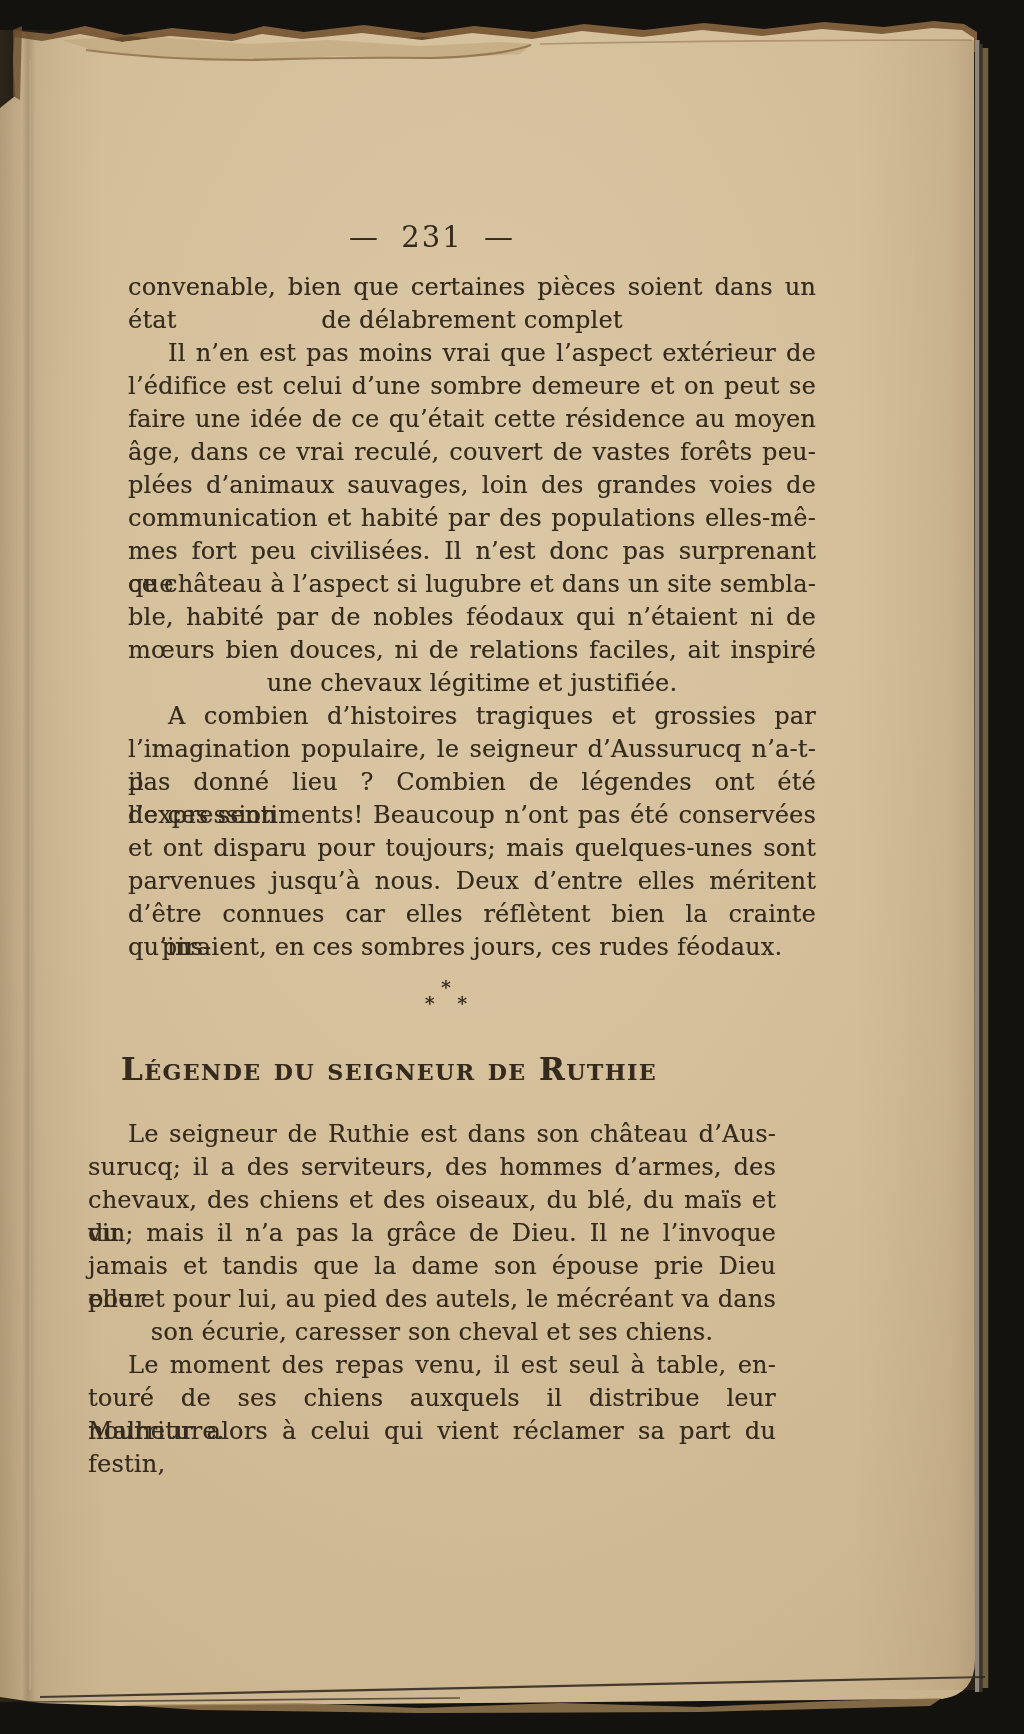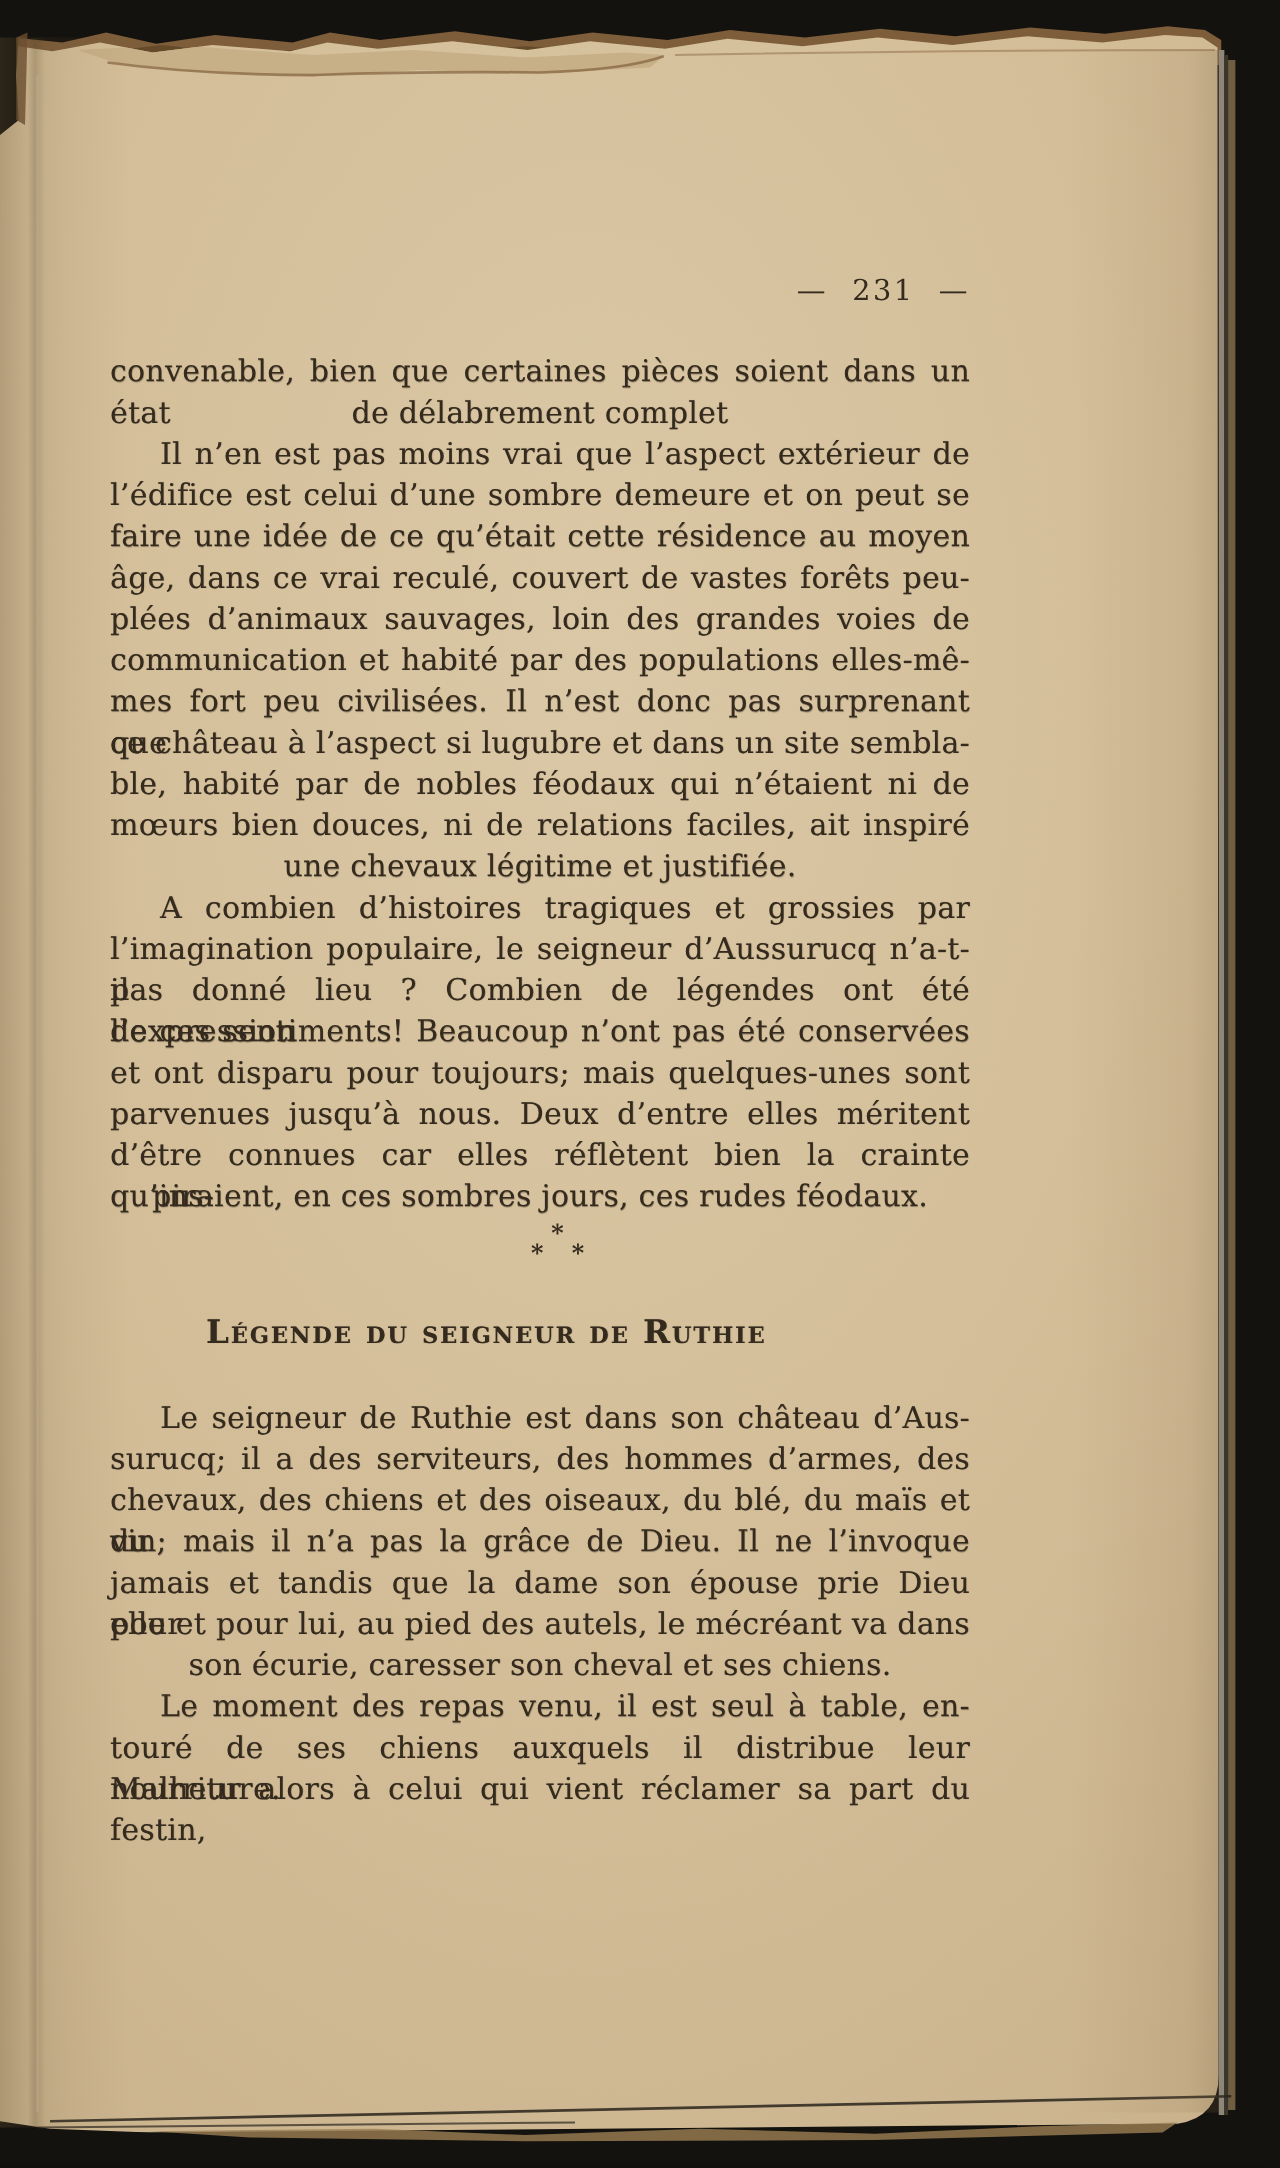--- a/index.html
+++ b/index.html
@@ -22,45 +22,45 @@
   .right-vignette{
     position:absolute;right:49px;top:40px;width:120px;height:1650px;pointer-events:none;
     background:linear-gradient(90deg,rgba(140,112,76,0) 0,rgba(140,112,76,.14) 80%,rgba(110,86,54,.22) 100%);
   }
   .text-block{
     position:absolute;left:88px;top:0;width:688px;height:1734px;
     color:var(--ink,#342a1d);
   }
   .page-number{
     position:absolute;top:220px;left:0;width:100%;
-    text-align:right;font-size:23px;letter-spacing:2px;word-spacing:10px;
+    text-align:center;font-size:29px;letter-spacing:2px;word-spacing:10px;
     color:var(--ink,#342a1d);
   }
   .body-text{position:absolute;left:0;width:688px;}
-  #body1{top:281px;}
+  #body1{top:271px;margin-left:40px;}
   #body2{top:1118px;}
   .line{
     height:33px;line-height:33px;font-size:24px;letter-spacing:.2px;
     white-space:normal;text-align:center;
     text-shadow:.3px .3px .6px rgba(52,42,29,.45);
   }
   .line.j{text-align:justify;text-align-last:justify;}
   .line.ind{text-indent:40px;}
   .dinkus{
     position:absolute;top:980px;left:0;width:100%;text-align:center;
     transform:translateX(14px);
     font-size:19px;font-weight:bold;color:var(--ink,#342a1d);
   }
   .dinkus .d1{line-height:15px;}
   .dinkus .d2{line-height:17px;letter-spacing:8px;padding-left:8px;}
   .heading{
     position:absolute;top:1051px;left:0;width:100%;margin:0;
     transform:translateX(-43px);
     text-align:center;
-    font-variant:small-caps;font-weight:700;font-size:26px;letter-spacing:1.5px;
+    font-variant:small-caps;font-weight:700;font-size:31px;letter-spacing:1.5px;
     color:var(--ink,#342a1d);
     text-shadow:.3px .3px .6px rgba(52,42,29,.45);
   }
 </style>
 </head>
 <body>
 
 <div class="canvas">
 
   <svg class="scan-svg" viewBox="0 0 1024 1734" xmlns="http://www.w3.org/2000/svg">

